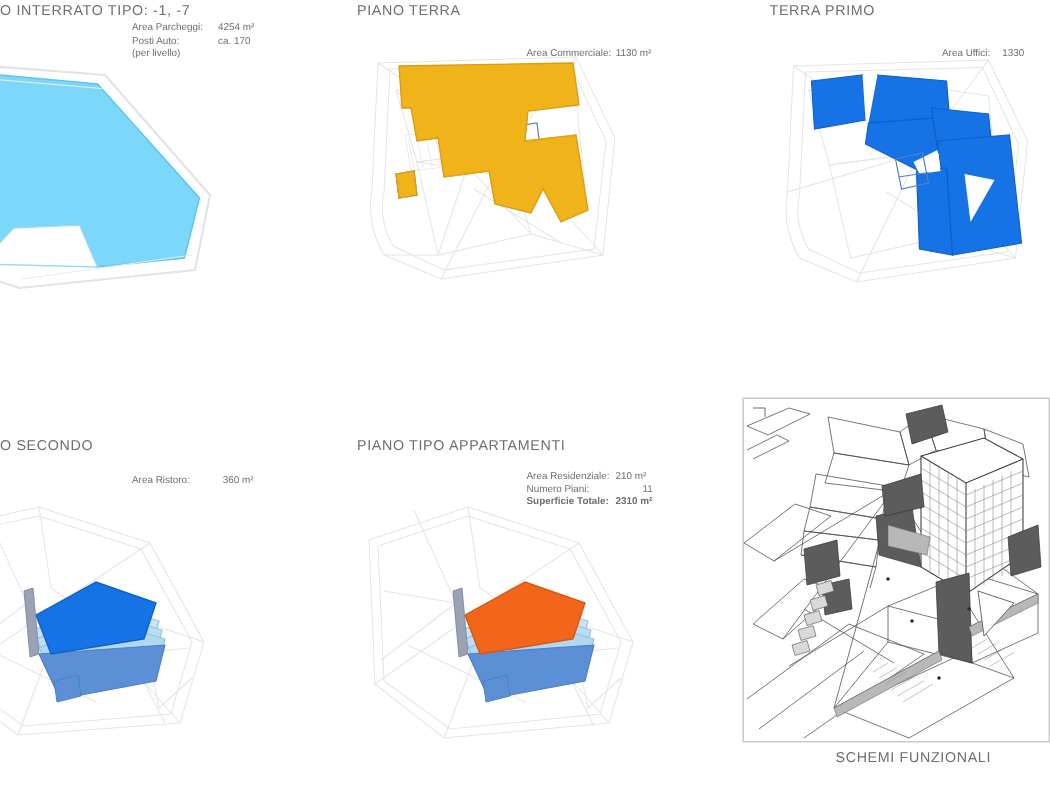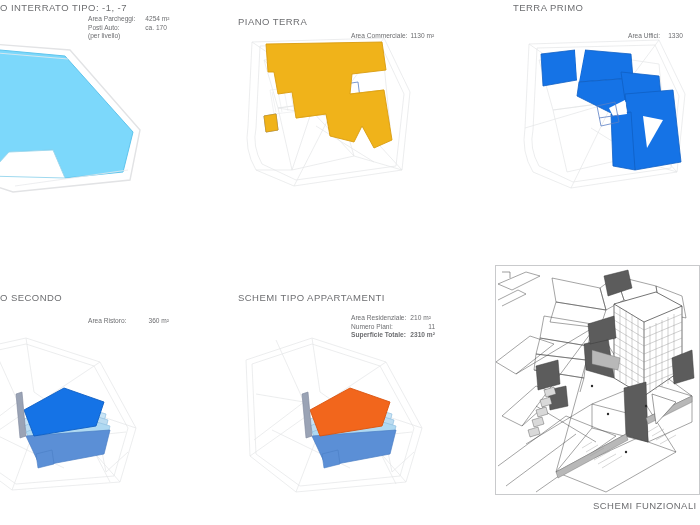--- a/index.html
+++ b/index.html
@@ -95,21 +95,21 @@
         <g stroke="#e9eaec" stroke-width="0.8" fill="none">
           <path d="M -10 26 L 143 39"></path>
           <path d="M 203 150 L 90 166"></path>
         </g>
       </svg>
     </div>
   </div>
 
   <div class="panel" style="left:238px;top:0;width:235px;height:255px;">
 
-    <div class="panel-title" style="position:absolute;left:0;top:16px;">PIANO TERRA</div>
+    <div class="panel-title" style="position:absolute;left:0;top:2px;">PIANO TERRA</div>
 
     <div class="spec" style="left:113px;top:32px;">
       <table>
         <tbody>
             <tr>
           <td class="k" style="padding-right:3px;">Area Commerciale:</td>
           <td class="v">1130 m²</td>
         </tr>
       </tbody>
         </table>
@@ -255,21 +255,21 @@
         </g>
         <g>
           <path d="M 76 122 L 92 118 L 94 132 L 78 136 Z" fill="#5B8FD6" stroke="#4a7ec4" stroke-width="0.6"></path>
         </g>
       </svg>
     </div>
   </div>
 
   <div class="panel" style="left:238px;top:290px;width:235px;height:235px;">
 
-    <div class="panel-title" style="position:absolute;left:0;top:2px;">SCHEMI TIPO APPARTAMENTI</div>
+    <div class="panel-title" style="position:absolute;left:0;top:2px;">PIANO TIPO APPARTAMENTI</div>
 
     <div class="spec" style="left:113px;top:24px;">
       <table>
         <tbody>
             <tr>
           <td class="k" style="padding-right:4px;">Area Residenziale:</td>
           <td class="v">210 m²</td>
         </tr>
         <tr>
           <td class="k" style="padding-right:4px;">Numero Piani:</td>
@@ -406,15 +406,15 @@
         <circle cx="130" cy="186" r="1.2"></circle>
         <circle cx="96" cy="120" r="1.2"></circle>
       </g>
 
       <g stroke="#3a3a3a" stroke-width="0.5" fill="none">
         <path d="M 6 6 L 14 6 L 14 12"></path>
       </g>
     </svg>
   </div>
 
-  <div class="caption" style="left:557px;top:500px;margin-left:36px;">SCHEMI FUNZIONALI</div>
+  <div class="caption" style="left:557px;top:500px;">SCHEMI FUNZIONALI</div>
 
 </div>
 
 </body></html>

